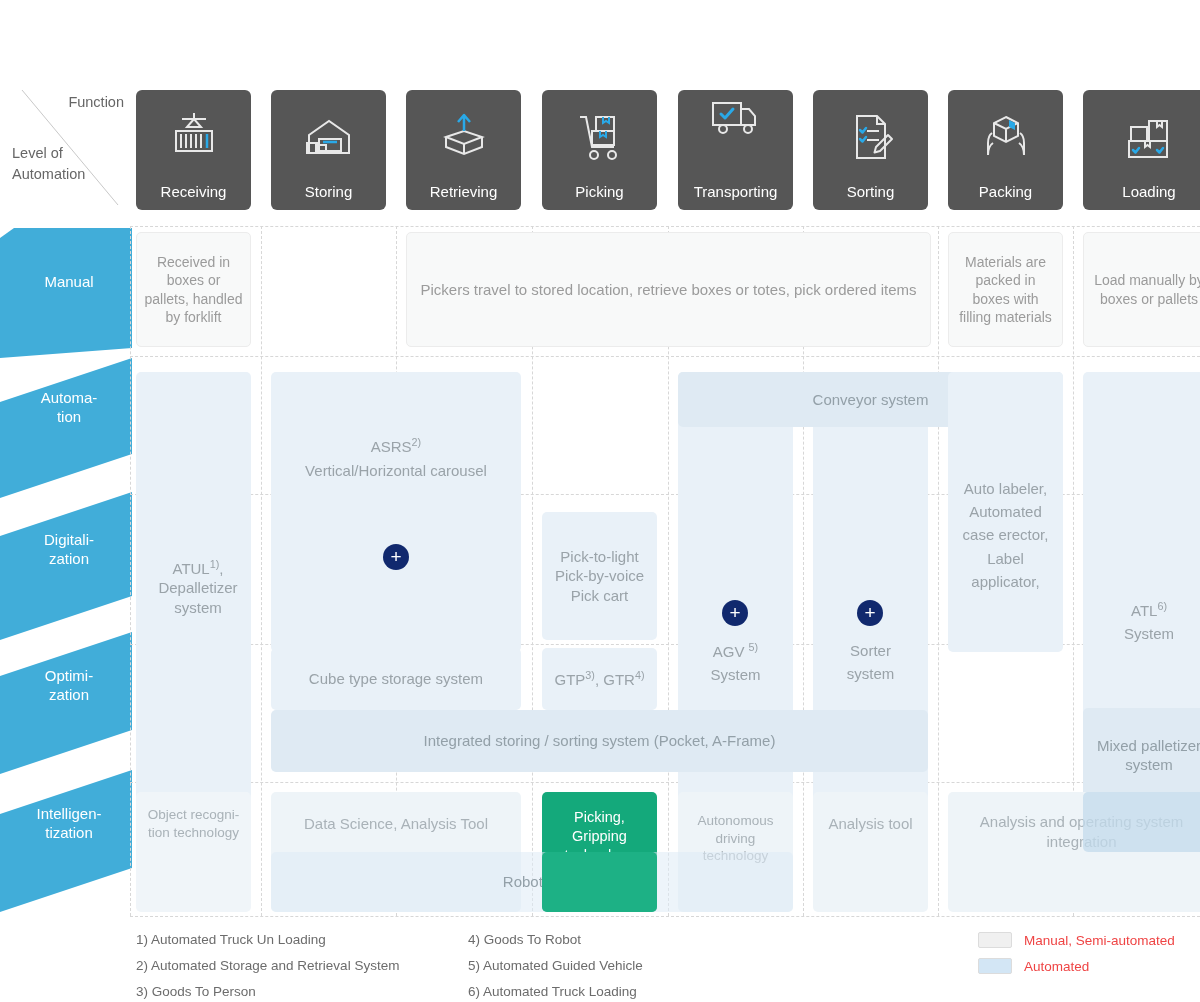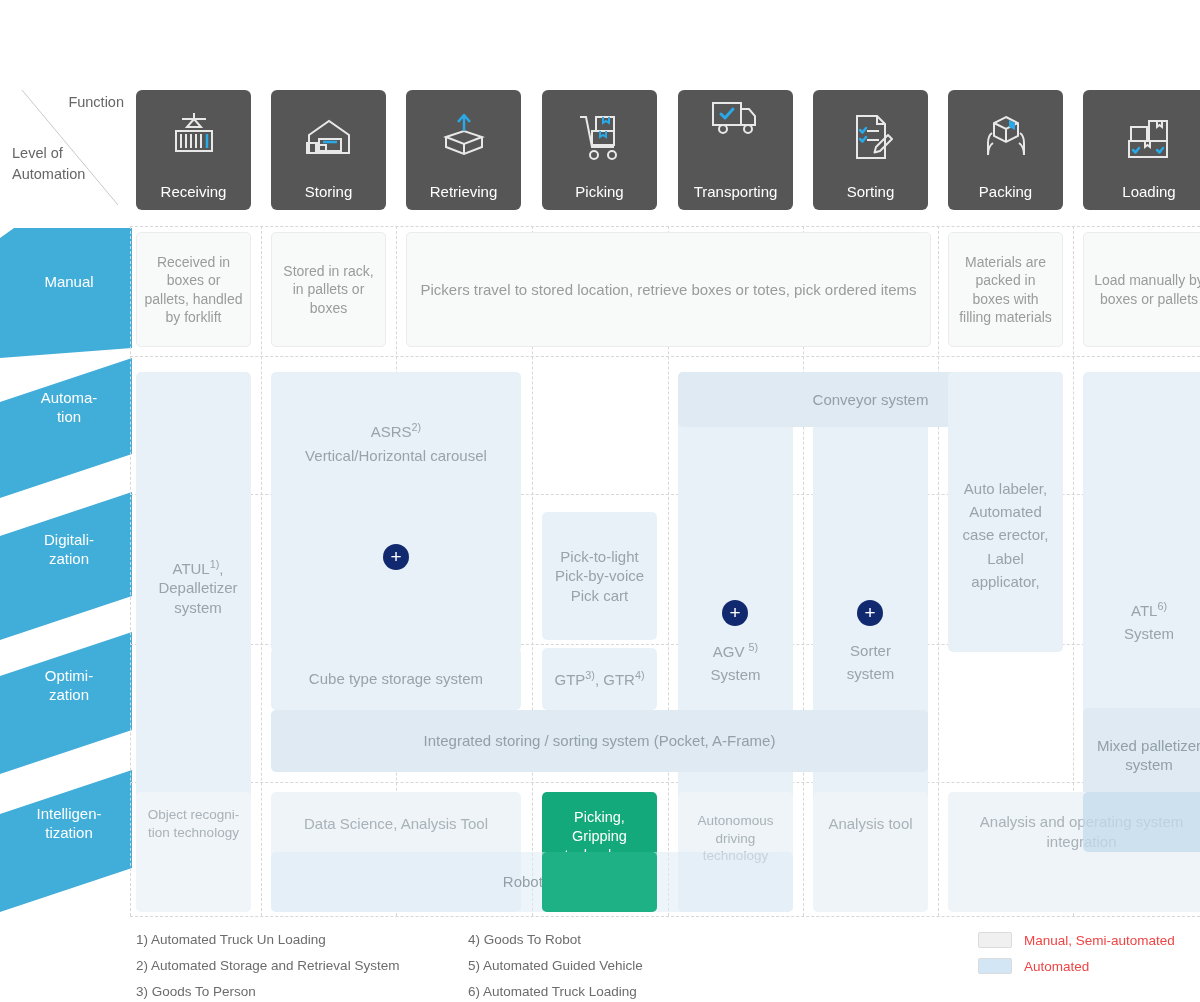--- a/index.html
+++ b/index.html
@@ -286,44 +286,41 @@
       <div class="hline" style="left: 130px; top: 356px; width: 1070px;"></div>
       <div class="hline" style="left: 130px; top: 494px; width: 1070px;"></div>
       <div class="hline" style="left: 130px; top: 644px; width: 1070px;"></div>
       <div class="hline" style="left: 130px; top: 782px; width: 1070px;"></div>
       <div class="hline" style="left: 130px; top: 916px; width: 1070px;"></div>
     </div>
 
   <div class="cell manual" style="left:136px; top:232px; width:115px; height:115px;">
     <span>Received in boxes or pallets, handled by forklift</span>
   </div>
-  <div class="cell manual" style="left:271px; top:232px; width:115px; height:115px;">
-    <span>Stored in rack, in pallets or boxes</span>
-  </div>
   <div class="cell manual" style="left:406px; top:232px; width:525px; height:115px;">
     <span style="font-size:15px">Pickers  travel to stored location, retrieve boxes or totes, pick ordered items</span>
   </div>
   <div class="cell manual" style="left:948px; top:232px; width:115px; height:115px;">
     <span>Materials are packed in boxes with filling materials</span>
   </div>
   <div class="cell manual" style="left:1083px; top:232px; width:132px; height:115px;">
     <span>Load manually by boxes or pallets</span>
   </div>
 
   <div class="cell auto" style="left:136px; top:372px; width:115px; height:430px;padding-left:15px;">
     <div class="stack">
       <div>
         <span>ATUL</span><span class="sup">1)</span><span>,</span>
       </div>
       <div>Depalletizer</div>
       <div>system</div>
     </div>
   </div>
 
-  <div class="cell auto" style="left:271px; top:372px; width:250px; height:280px; align-items:flex-start; padding-top:48px;">
+  <div class="cell auto" style="left:271px; top:372px; width:250px; height:280px; align-items:flex-start; padding-top:63px;">
     <div class="stack">
       <div>
         <span>ASRS</span><span class="sup">2)</span>
       </div>
       <div style="margin-top:4px">Vertical/Horizontal carousel</div>
     </div>
   </div>
   <div class="plus" style="left:383px; top:544px;">
       <span>+</span>
     </div>

